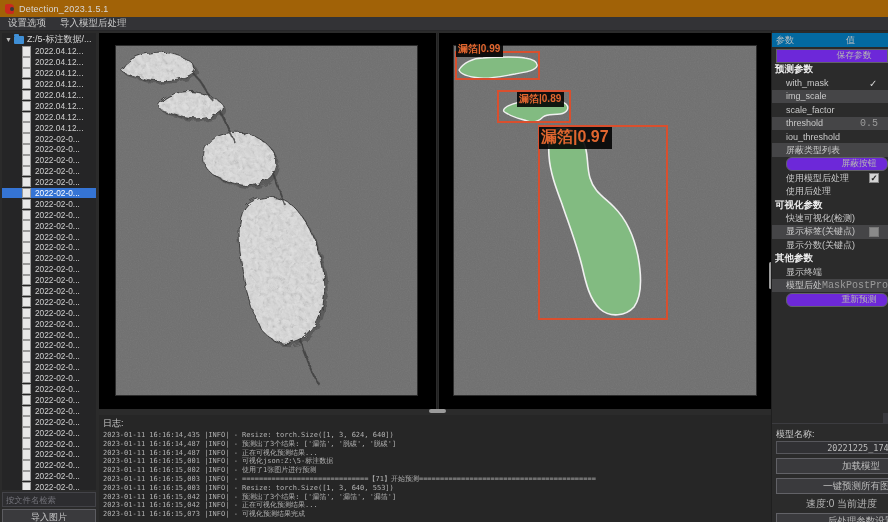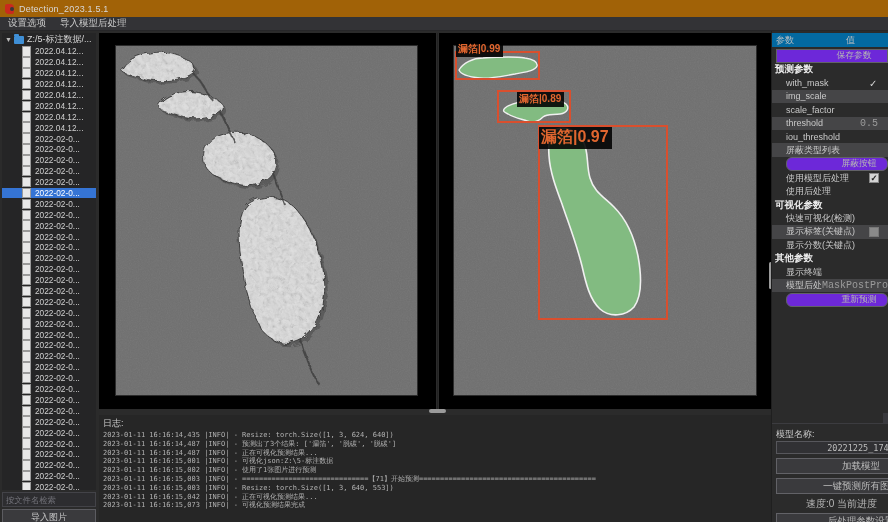--- a/index.html
+++ b/index.html
@@ -345,20 +345,21 @@
   <div class="log-area">
     <div class="log-title">日志:</div>
     <div>
         <div class="log-line">2023-01-11 16:16:14,435 |INFO| - Resize: torch.Size([1, 3, 624, 640])</div>
         <div class="log-line">2023-01-11 16:16:14,487 |INFO| - 预测出了3个结果: ['漏箔', '脱碳', '脱碳']</div>
         <div class="log-line">2023-01-11 16:16:14,487 |INFO| - 正在可视化预测结果...</div>
         <div class="log-line">2023-01-11 16:16:15,001 |INFO| - 可视化json:Z:\5-标注数据</div>
         <div class="log-line">2023-01-11 16:16:15,002 |INFO| - 使用了1张图片进行预测</div>
         <div class="log-line">2023-01-11 16:16:15,003 |INFO| - ==============================【71】开始预测==========================================</div>
         <div class="log-line">2023-01-11 16:16:15,003 |INFO| - Resize: torch.Size([1, 3, 640, 553])</div>
+        <div class="log-line">2023-01-11 16:16:15,042 |INFO| - 预测出了3个结果: ['漏箔', '漏箔', '漏箔']</div>
         <div class="log-line">2023-01-11 16:16:15,042 |INFO| - 正在可视化预测结果...</div>
         <div class="log-line">2023-01-11 16:16:15,073 |INFO| - 可视化预测结果完成</div>
       </div>
   </div>
 
   <div class="right-divider"></div>
 
   <div class="params">
     <div class="p-header">
       <span class="h1">参数</span>

